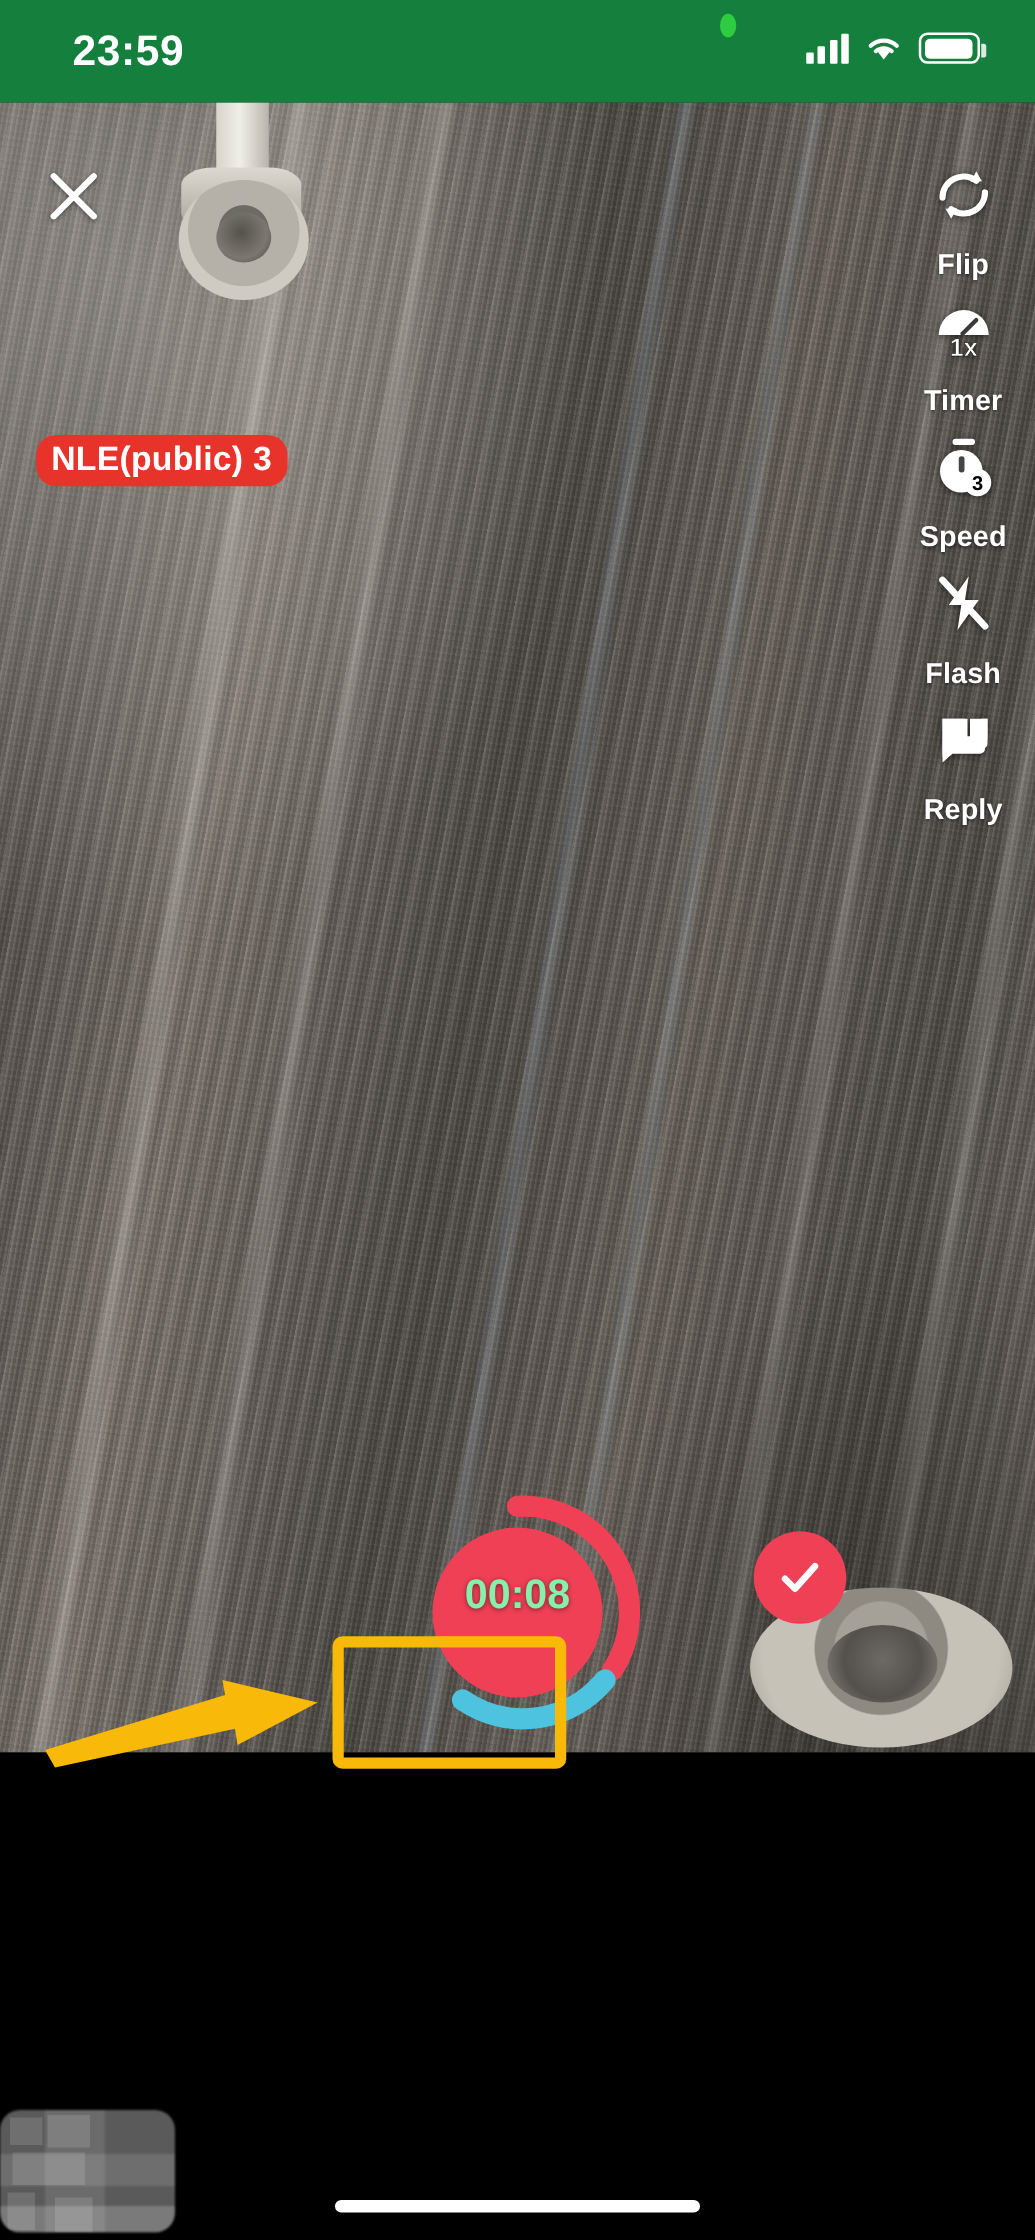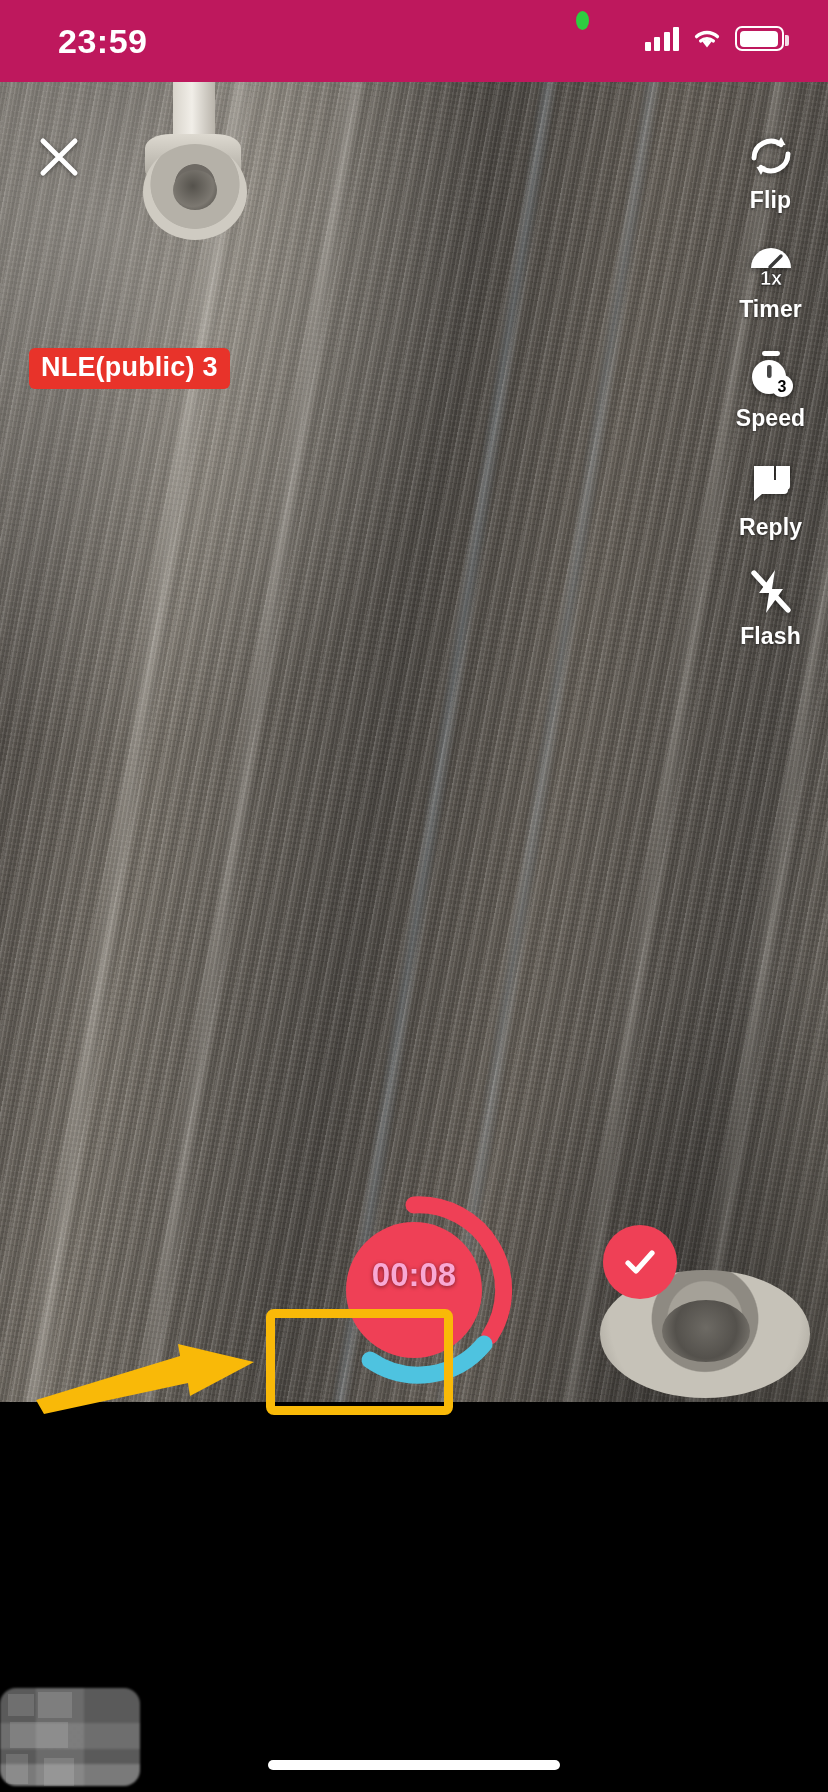--- a/index.html
+++ b/index.html
@@ -2,21 +2,21 @@
 <html><head>
 <meta charset="utf-8">
 <style>
   * { margin:0; padding:0; box-sizing:border-box; }
   html,body { width:828px; height:1792px; background:#000; overflow:hidden;
     font-family:"Liberation Sans", sans-serif; -webkit-font-smoothing:antialiased; }
 
   #screen { position:relative; width:828px; height:1792px; background:#000; overflow:hidden; }
 
   
-  #status-bar { position:absolute; left:0; top:0; width:828px; height:82px; background:#be185d; z-index:40; }
+  #status-bar { position:absolute; left:0; top:0; width:828px; height:82px; background:#15803d; z-index:40; }
   #status-time { position:absolute; left:58px; top:22px; color:#fff; font-size:34px; font-weight:600; letter-spacing:0.5px; }
   #rec-dot { position:absolute; left:576px; top:11px; width:13px; height:19px; border-radius:50%; background:#2ecc40; }
   #status-right { position:absolute; right:44px; top:26px; display:flex; align-items:center; gap:12px; }
   .sig { display:flex; align-items:flex-end; gap:3.5px; height:24px; }
   .sig i { display:block; width:6px; background:#fff; border-radius:1px; }
   .sig i:nth-child(1){height:9px;} .sig i:nth-child(2){height:14px;}
   .sig i:nth-child(3){height:19px;} .sig i:nth-child(4){height:24px;}
   .batt { position:relative; width:49px; height:25px; border:2.5px solid #fff; border-radius:7px; }
   .batt::after { content:""; position:absolute; right:-7px; top:7px; width:4px; height:11px; background:#fff; border-radius:0 2px 2px 0; opacity:.85; }
   .batt span { position:absolute; left:2.5px; top:2.5px; bottom:2.5px; width:38px; background:#fff; border-radius:4px; display:block; }
@@ -62,34 +62,34 @@
     background:radial-gradient(circle at 50% 38%, #a5a198 0 28%, #8e8a82 29% 40%, #c6c2b8 41% 72%, #9b978e 100%); }
   #caster2 .rim::after { content:""; position:absolute; left:62px; top:30px; width:88px; height:62px; border-radius:50%;
     background:radial-gradient(circle at 50% 45%, #6d6a64, #54514c 55%, #8b877f); }
 
   
   #close-btn { position:absolute; left:28px; top:126px; width:62px; height:62px; z-index:25;
     display:flex; align-items:center; justify-content:center; }
   #close-btn svg { filter: drop-shadow(0 1px 2px rgba(0,0,0,.45)); }
 
   #nle-badge { position:absolute; left:29px; top:348px; background:#e8332a; color:#fff; z-index:25;
-    font-size:27px; font-weight:700; padding:4px 12px 6px; border-radius:6px; letter-spacing:0.2px; }
+    font-size:27px; font-weight:700; padding:4px 12px 6px; border-radius:16px; letter-spacing:0.2px; }
 
   
   #tool-rail { position:absolute; right:0; top:128px; width:115px; z-index:25;
     display:flex; flex-direction:column; align-items:center; }
   .tool { width:115px; height:109px; display:flex; flex-direction:column; align-items:center; justify-content:flex-start; }
   .tool-ico { height:56px; display:flex; align-items:center; justify-content:flex-end;
     filter: drop-shadow(0 1px 3px rgba(0,0,0,.55)); position:relative; }
-  .tool-lbl { margin-top:3px; color:#fff; font-size:23px; font-weight:600; letter-spacing:.1px;
+  .tool-lbl { margin-top:14px; color:#fff; font-size:23px; font-weight:600; letter-spacing:.1px;
     text-shadow:0 1px 3px rgba(0,0,0,.6); }
 
   
   #rec-timer { position:absolute; left:0; right:0; top:1256px; text-align:center; z-index:25;
-    color:#f9a8d4; font-size:33px; font-weight:600; text-shadow:0 1px 4px rgba(0,0,0,.5); }
+    color:#86efac; font-size:33px; font-weight:600; text-shadow:0 1px 4px rgba(0,0,0,.5); }
 
   
   #effects-btn { position:absolute; left:104px; top:1412px; width:88px; z-index:25;
     display:flex; flex-direction:column; align-items:center; }
   #effects-circle { width:66px; height:66px; border-radius:50%; background:#f6d9cf; position:relative; overflow:hidden; }
   #effects-lbl { margin-top:8px; color:#fff; font-size:24px; font-weight:600; text-shadow:0 1px 3px rgba(0,0,0,.6); }
 
   #record-btn { position:absolute; left:314px; top:1190px; width:200px; height:200px; z-index:24; }
   #record-inner { position:absolute; left:32px; top:32px; width:136px; height:136px; border-radius:50%; background:#ef4056; }
 
@@ -204,38 +204,38 @@
           <rect x="22" y="17" width="4.6" height="13" rx="2.2" fill="#454545"></rect>
           <circle cx="37" cy="38" r="11" fill="#fff" stroke="#000" stroke-width="0"></circle>
           <text x="37" y="44" fill="#000" font-size="16" font-weight="bold" font-family="Liberation Sans, sans-serif" text-anchor="middle">3</text>
         </svg>
       </div>
       <div class="tool-lbl">Speed</div>
     </div>
 
     <div class="tool">
       <div class="tool-ico">
+        <svg width="52" height="50" viewBox="0 0 52 50">
+          <path d="M30 3 L14 26 H24 L21 46 L38 22 H27 Z" fill="#fff"></path>
+          <path d="M9 6 L43 43" stroke="#fff" stroke-width="5.4" stroke-linecap="round"></path>
+          <path d="M9 6 L43 43" stroke="#6a665f" stroke-width="2.2" stroke-linecap="round" opacity="0"></path>
+        </svg>
+      </div>
+      <div class="tool-lbl">Flash</div>
+    </div>
+
+    <div class="tool">
+      <div class="tool-ico">
         <svg width="52" height="46" viewBox="0 0 52 46">
           <path d="M9 6 H29 V20 H40 V6 H45 V26 a4 4 0 0 1 -4 4 H26 V18 H15 v12 L9 37 Z" fill="#fff"></path>
           <path d="M9 6 H27 V24 a4 4 0 0 0 4 4 H43 V30 a4 4 0 0 1 -4 4 H17 L9 41 Z" fill="#fff"></path>
           <path d="M31 6 H45 V22 a6 6 0 0 1 -6 6 H33 a2 2 0 0 1 -2 -2 Z" fill="#fff"></path>
         </svg>
       </div>
       <div class="tool-lbl">Reply</div>
-    </div>
-
-    <div class="tool">
-      <div class="tool-ico">
-        <svg width="52" height="50" viewBox="0 0 52 50">
-          <path d="M30 3 L14 26 H24 L21 46 L38 22 H27 Z" fill="#fff"></path>
-          <path d="M9 6 L43 43" stroke="#fff" stroke-width="5.4" stroke-linecap="round"></path>
-          <path d="M9 6 L43 43" stroke="#6a665f" stroke-width="2.2" stroke-linecap="round" opacity="0"></path>
-        </svg>
-      </div>
-      <div class="tool-lbl">Flash</div>
     </div>
 
   </div>
 
   <div id="rec-timer">00:08</div>
 
   <div id="record-btn">
     <svg width="200" height="200" viewBox="0 0 200 200" style="position:absolute;left:0;top:0;">
       <path d="M100 15 A85 85 0 0 1 176 146" stroke="#ef4056" stroke-width="17" fill="none" stroke-linecap="round"></path>
       <path d="M170 154 A85 85 0 0 1 56 170" stroke="#4ec3e0" stroke-width="17" fill="none" stroke-linecap="round"></path>

